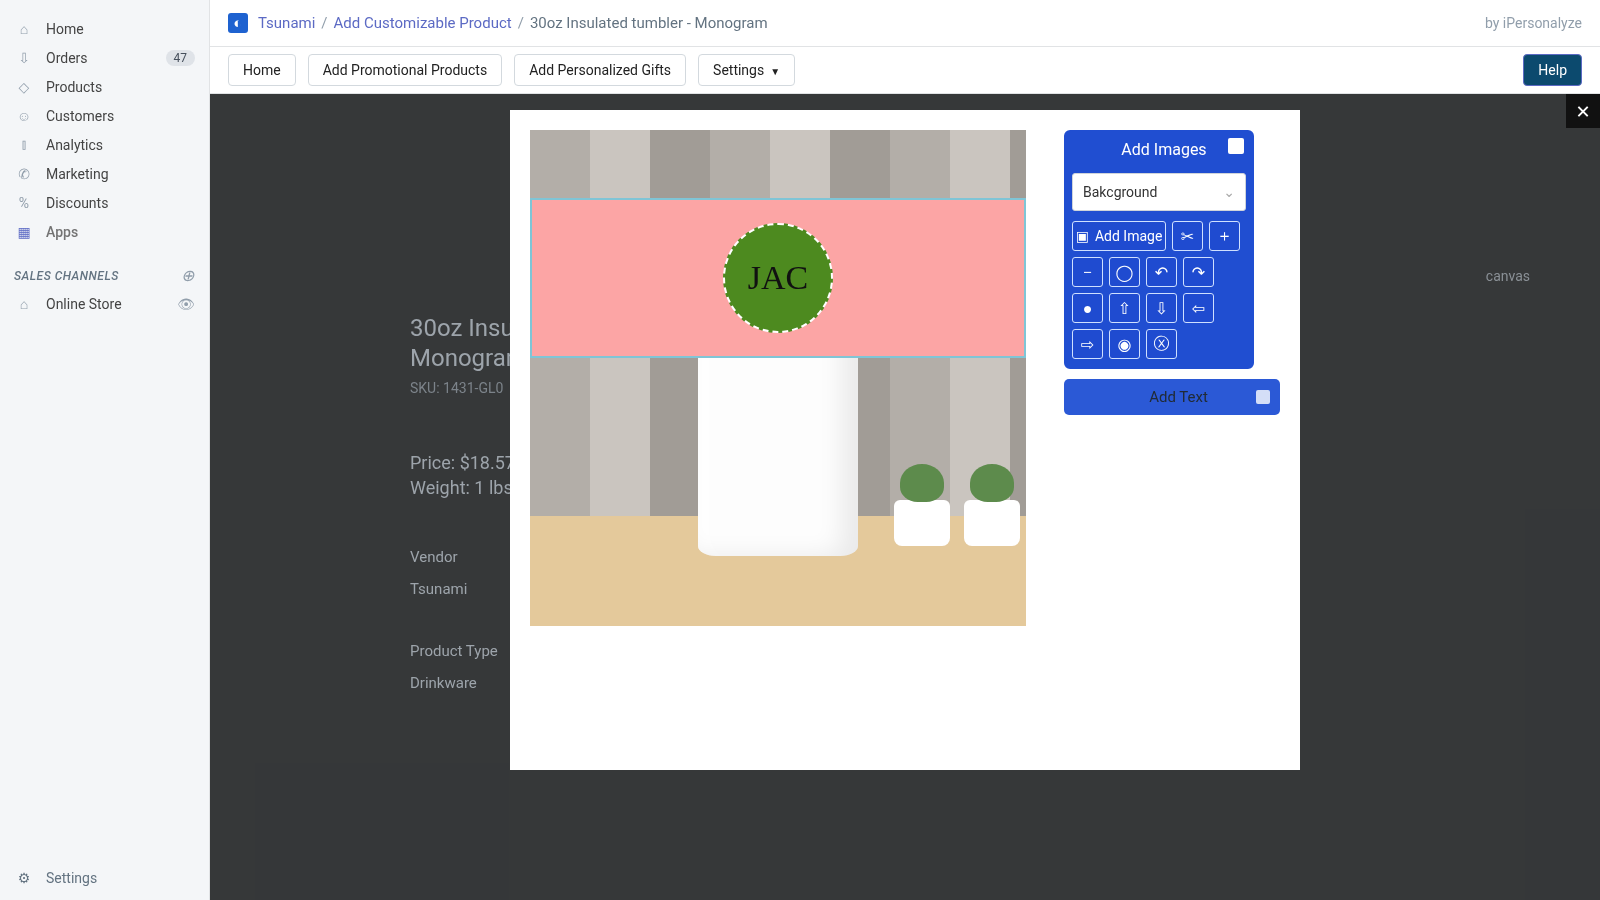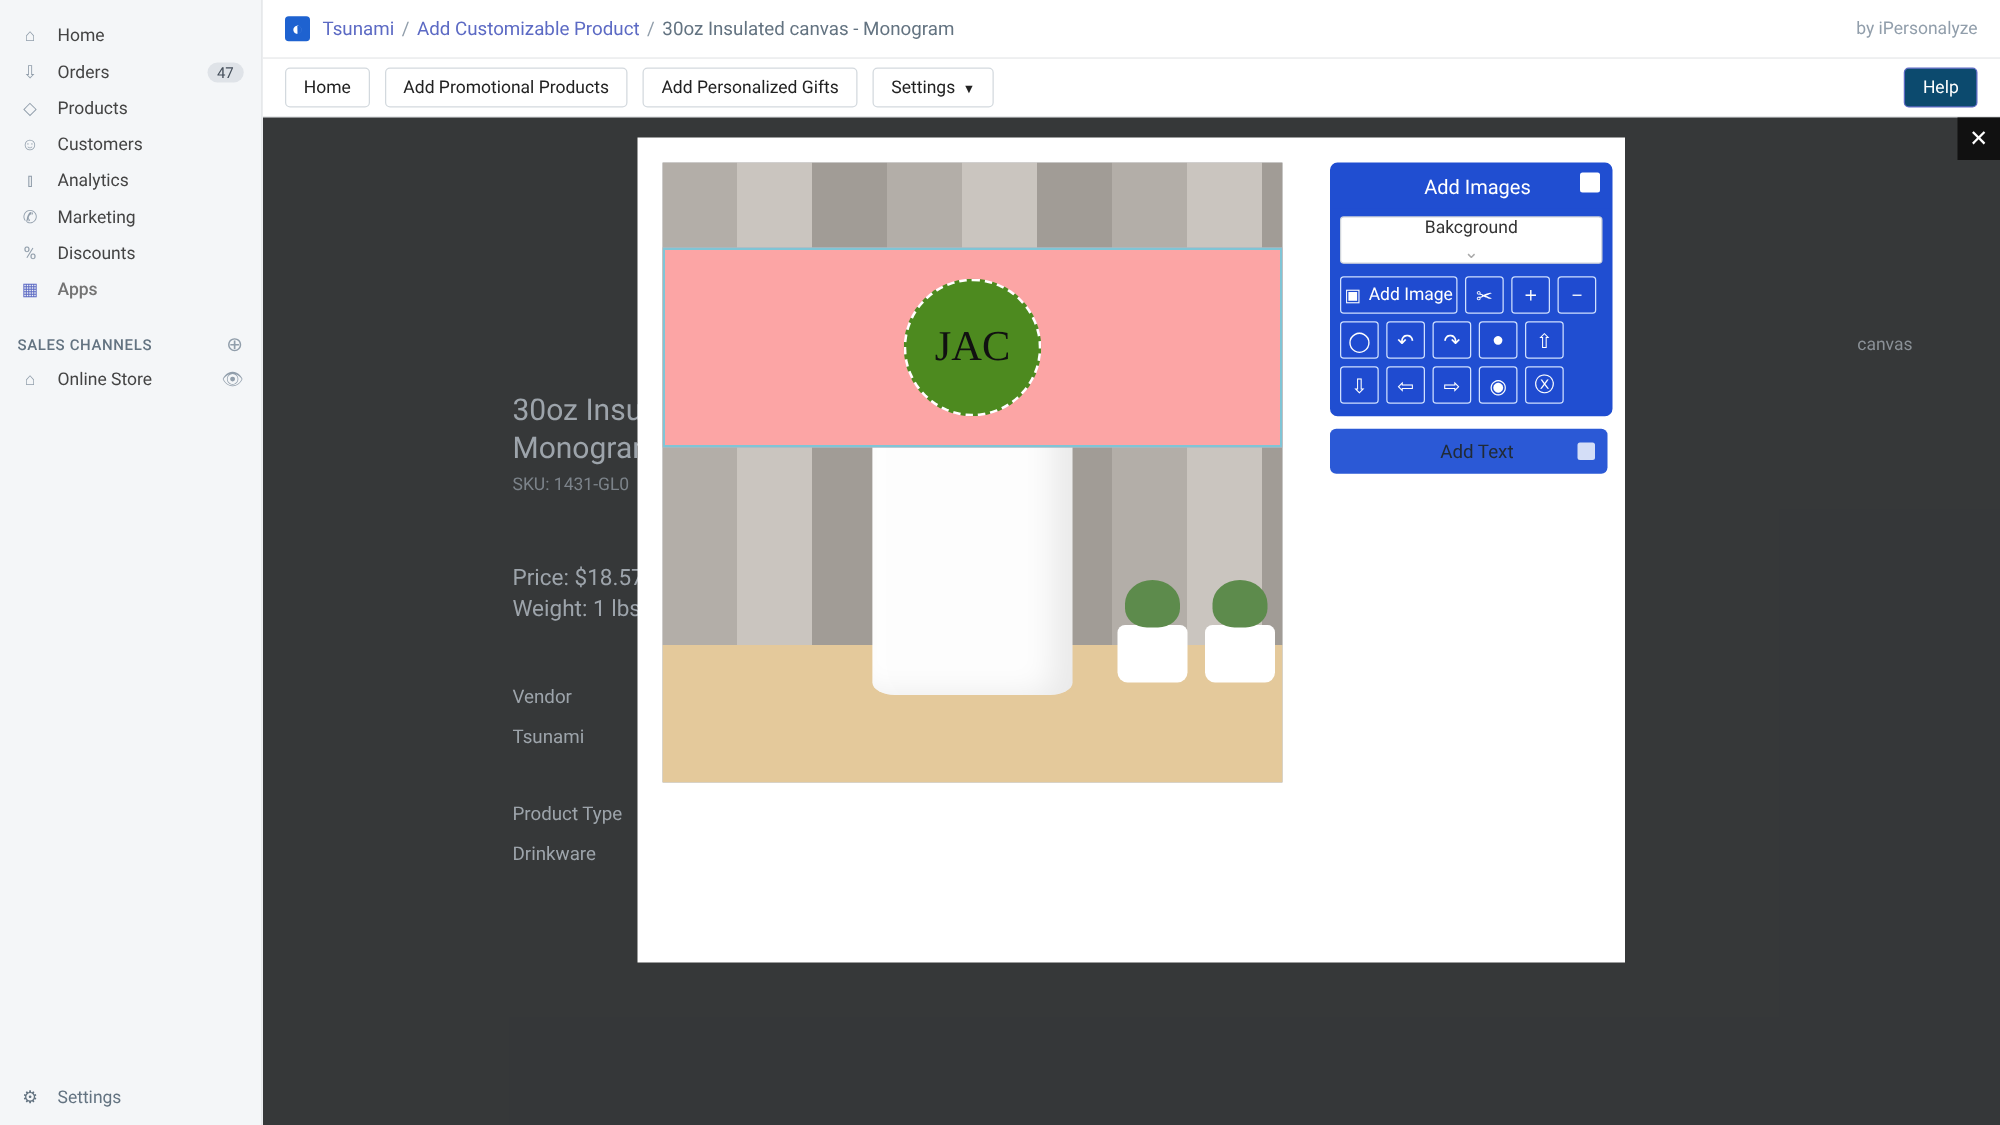--- a/index.html
+++ b/index.html
@@ -4,21 +4,21 @@
 <style>
 * { margin:0; padding:0; box-sizing:border-box; font-family:-apple-system,BlinkMacSystemFont,"Segoe UI",Roboto,Helvetica,Arial,sans-serif; }
 body { width:1600px; height:900px; overflow:hidden; background:#f4f6f8; color:#212b36; font-size:14px; }
 .sidebar { position:fixed; top:0; left:0; width:210px; height:100%; background:#f4f6f8; border-right:1px solid #e1e3e5; display:flex; flex-direction:column; }
 .nav { padding:14px 0 0 0; flex:1; }
 .nav-item { display:flex; align-items:center; padding:6px 14px; color:#444; cursor:pointer; font-size:14px; height:29px;}
 .nav-item.active .nav-label { color:#737373; font-weight:500;}
 .nav-item .icon { width:20px; text-align:center; margin-right:12px; color:#919eab; }
 .nav-item.active .icon { color:#5c6ac4; }
 .badge { margin-left:auto; background:#dfe3e8; color:#454f5b; border-radius:10px; font-size:12px; padding:1px 8px; }
-.sales-hdr { display:flex; align-items:center; justify-content:space-between; padding:20px 14px 4px 14px; font-size:12px; color:#637381; font-weight:500; letter-spacing:.5px; }
+.sales-hdr { display:flex; align-items:center; justify-content:space-between; padding:20px 14px 4px 14px; font-size:12px; color:#637381; font-weight:500; letter-spacing:.5px;font-style:italic; }
 .sales-hdr .plus { color:#919eab; font-size:16px; }
 .sidebar-footer { padding:14px; display:flex; align-items:center; color:#637381;}
 .sidebar-footer .icon{width:20px;margin-right:12px;text-align:center;}
 .main { position:absolute; left:210px; right:0; top:0; bottom:0; }
 .topbar { height:47px; background:#fff; border-bottom:1px solid #e1e3e5; display:flex; align-items:center; padding:0 18px; font-size:15px;}
 .topbar .logo{width:20px;height:20px;background:#1e62d0;border-radius:3px;margin-right:10px;display:flex;align-items:center;justify-content:center;color:#fff;font-weight:bold;}
 .topbar .crumb a{color:#5c6ac4;text-decoration:none;}
 .topbar .sep{margin:0 6px;color:#919eab;}
 .topbar .current{color:#637381;}
 .topbar .by{margin-left:auto;color:#919eab;font-size:14px;}
@@ -31,25 +31,25 @@
 .customizer{position:absolute;left:50%;top:16px;transform:translateX(-50%);width:790px;height:660px;background:#fff;display:flex;padding:20px;gap:38px;}
 .preview{width:496px;height:496px;background:#aaa;flex-shrink:0;position:relative;overflow:hidden;}
 .wood{position:absolute;top:0;left:0;right:0;bottom:110px;background:repeating-linear-gradient(90deg,#b3aea8 0 60px,#cac5bf 60px 120px,#a19c96 120px 180px);}
 .table{position:absolute;bottom:0;left:0;right:0;height:110px;background:#e4c99b;}
 .tumbler{position:absolute;left:168px;bottom:70px;width:160px;height:240px;background:#fdfdfd;border-radius:12px 12px 18px 18px / 28px 28px 10px 10px;box-shadow:inset -16px 0 24px rgba(0,0,0,.08),inset 16px 0 24px rgba(255,255,255,.5);}
 .plant{position:absolute;bottom:80px;width:56px;height:46px;background:#fff;border-radius:6px 6px 8px 8px;}
 .plant::before{content:"";position:absolute;bottom:44px;left:6px;width:44px;height:38px;background:#5d8b4c;border-radius:50% 50% 40% 40%;}
 .plant.a{right:76px;} .plant.b{right:6px;}
 .chev-band{position:absolute;left:0;right:0;top:68px;height:160px;background:#fca5a5;overflow:hidden;border:2px solid #7fc5d6;}
 .medal{position:absolute;left:50%;top:50%;transform:translate(-50%,-50%);width:110px;height:110px;background:#4d8a1f;border-radius:50%;border:2px dashed #fff;display:flex;align-items:center;justify-content:center;font-family:"Times New Roman",serif;font-size:34px;font-weight:500;color:#111;}
-.panel{background:#204ed1;border-radius:6px;border:2px solid #204ed1;color:#fff;width:226px;}
+.panel{background:#204ed1;border-radius:6px;border:2px solid #204ed1;color:#fff;width:190px;}
 .panel-hdr{padding:8px 8px 8px 18px;text-align:center;font-size:16px;position:relative;}
 .panel-hdr .pop{position:absolute;right:8px;top:6px;width:16px;height:16px;background:#fff;border-radius:2px;}
 .panel-body{background:#204ed1;padding:6px;}
-.select{background:#fff;color:#333;border:1px solid #cfd4da;border-radius:3px;height:38px;display:flex;align-items:center;padding:0 10px;justify-content:space-between;flex-direction:column;}
+.select{background:#fff;color:#333;border:1px solid #cfd4da;border-radius:3px;height:38px;display:flex;align-items:center;padding:0 10px;justify-content:space-between;}
 .select .chev{color:#aaa;}
 .toolbox{margin-top:10px;display:flex;flex-wrap:wrap;gap:6px;padding-bottom:2px;}
 .tbtn{width:31px;height:30px;background:#1f4bd0;border:1px solid #cfe0ff;border-radius:3px;color:#fff;display:flex;align-items:center;justify-content:center;font-size:16px;cursor:pointer;}
 .wide-btn{flex:0 0 94px;height:30px;border:1px solid #cfe0ff;border-radius:3px;display:flex;align-items:center;justify-content:center;font-size:14px;gap:6px;cursor:pointer;background:#1f4bd0;}
 .stack{margin-top:10px;display:flex;flex-direction:column;gap:8px;}
 .row-btn{height:36px;border-radius:5px;display:flex;align-items:center;justify-content:center;font-size:15px;position:relative;cursor:pointer;}
 .row-btn.blue{background:#2b59d6;padding-left:13px;}
 .row-btn.green{background:#1a8f1a;}
 .row-btn .tail{position:absolute;right:10px;width:14px;height:14px;background:rgba(255,255,255,.8);border-radius:2px;}
 .row-btn.green::after{content:"✓";position:absolute;right:10px;font-size:14px;}
@@ -109,21 +109,21 @@
     </div>
 </div>
 
 <div class="main">
   <div class="topbar">
     <div class="logo">◐</div>
     <span class="crumb"><a href="#">Tsunami</a></span>
     <span class="sep">/</span>
     <span class="crumb"><a href="#">Add Customizable Product</a></span>
     <span class="sep">/</span>
-    <span class="current">30oz Insulated canvas - Monogram</span>
+    <span class="current">30oz Insulated tumbler - Monogram</span>
     <span class="by">by iPersonalyze</span>
   </div>
   <div class="toolbar">
     <button class="btn">Home</button>
     <button class="btn">Add Promotional Products</button>
     <button class="btn">Add Personalized Gifts</button>
     <button class="btn"><span>Settings</span><span class="caret">▼</span></button>
     <button class="btn help">Help</button>
   </div>
 

